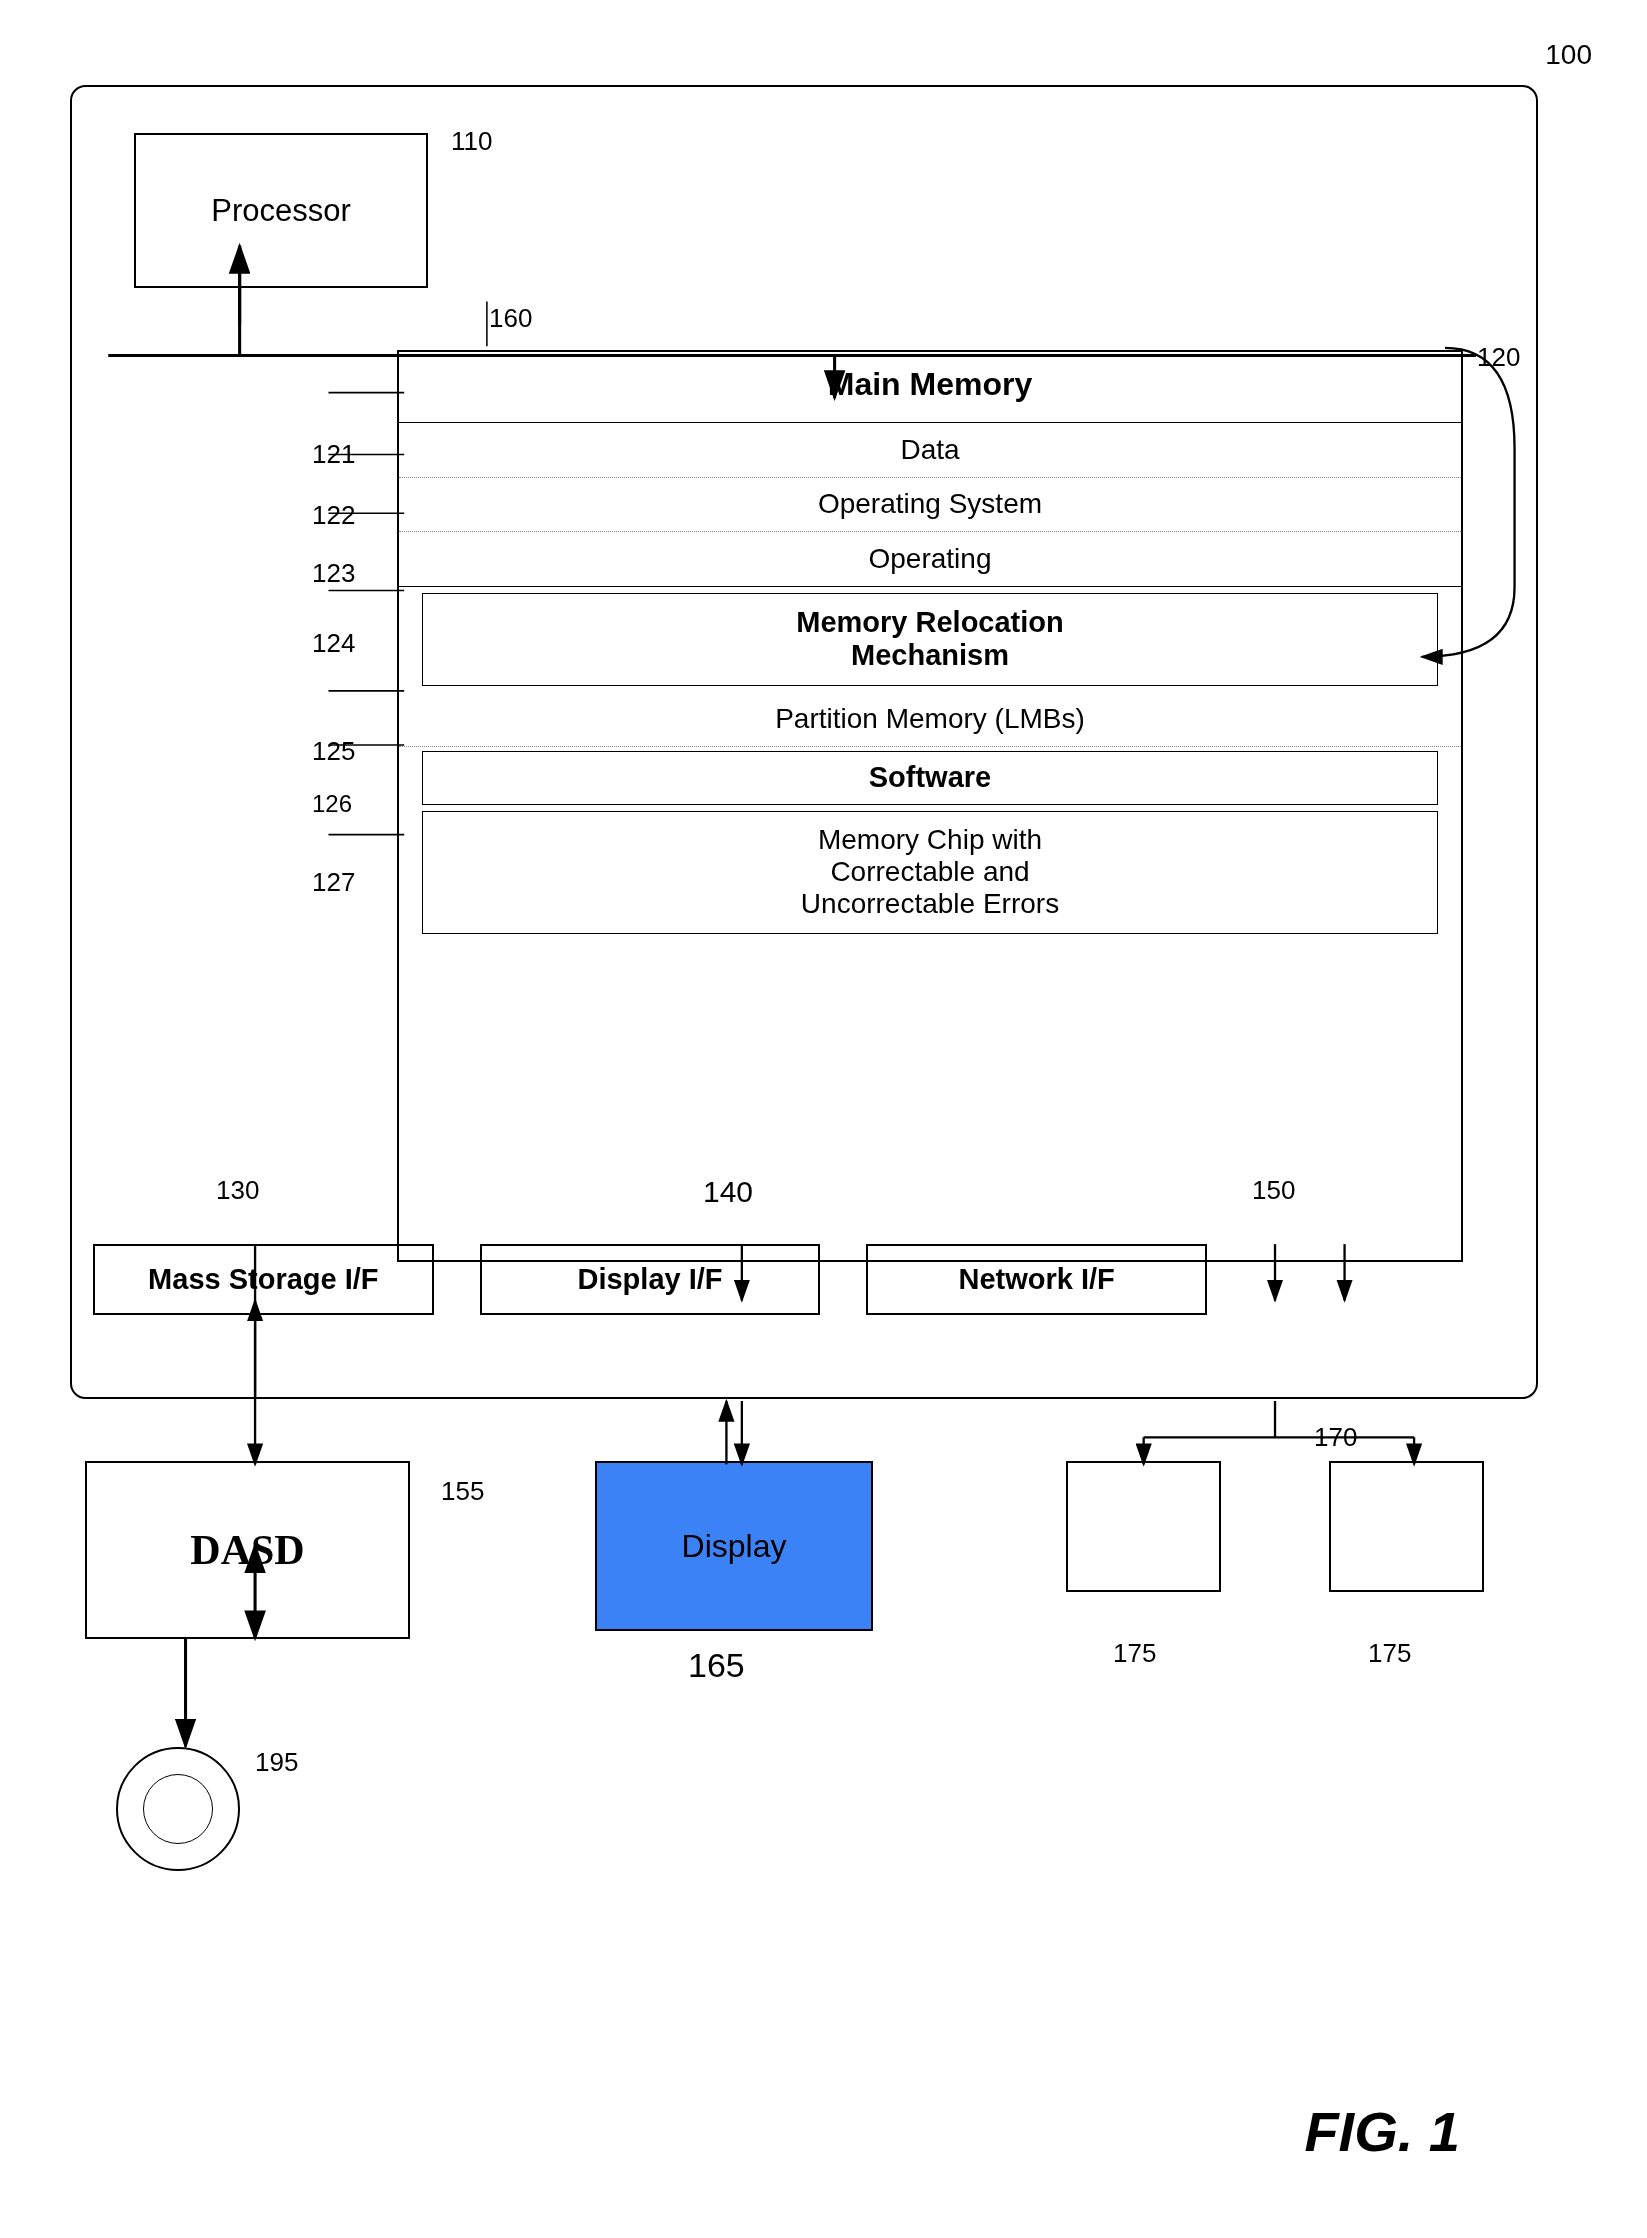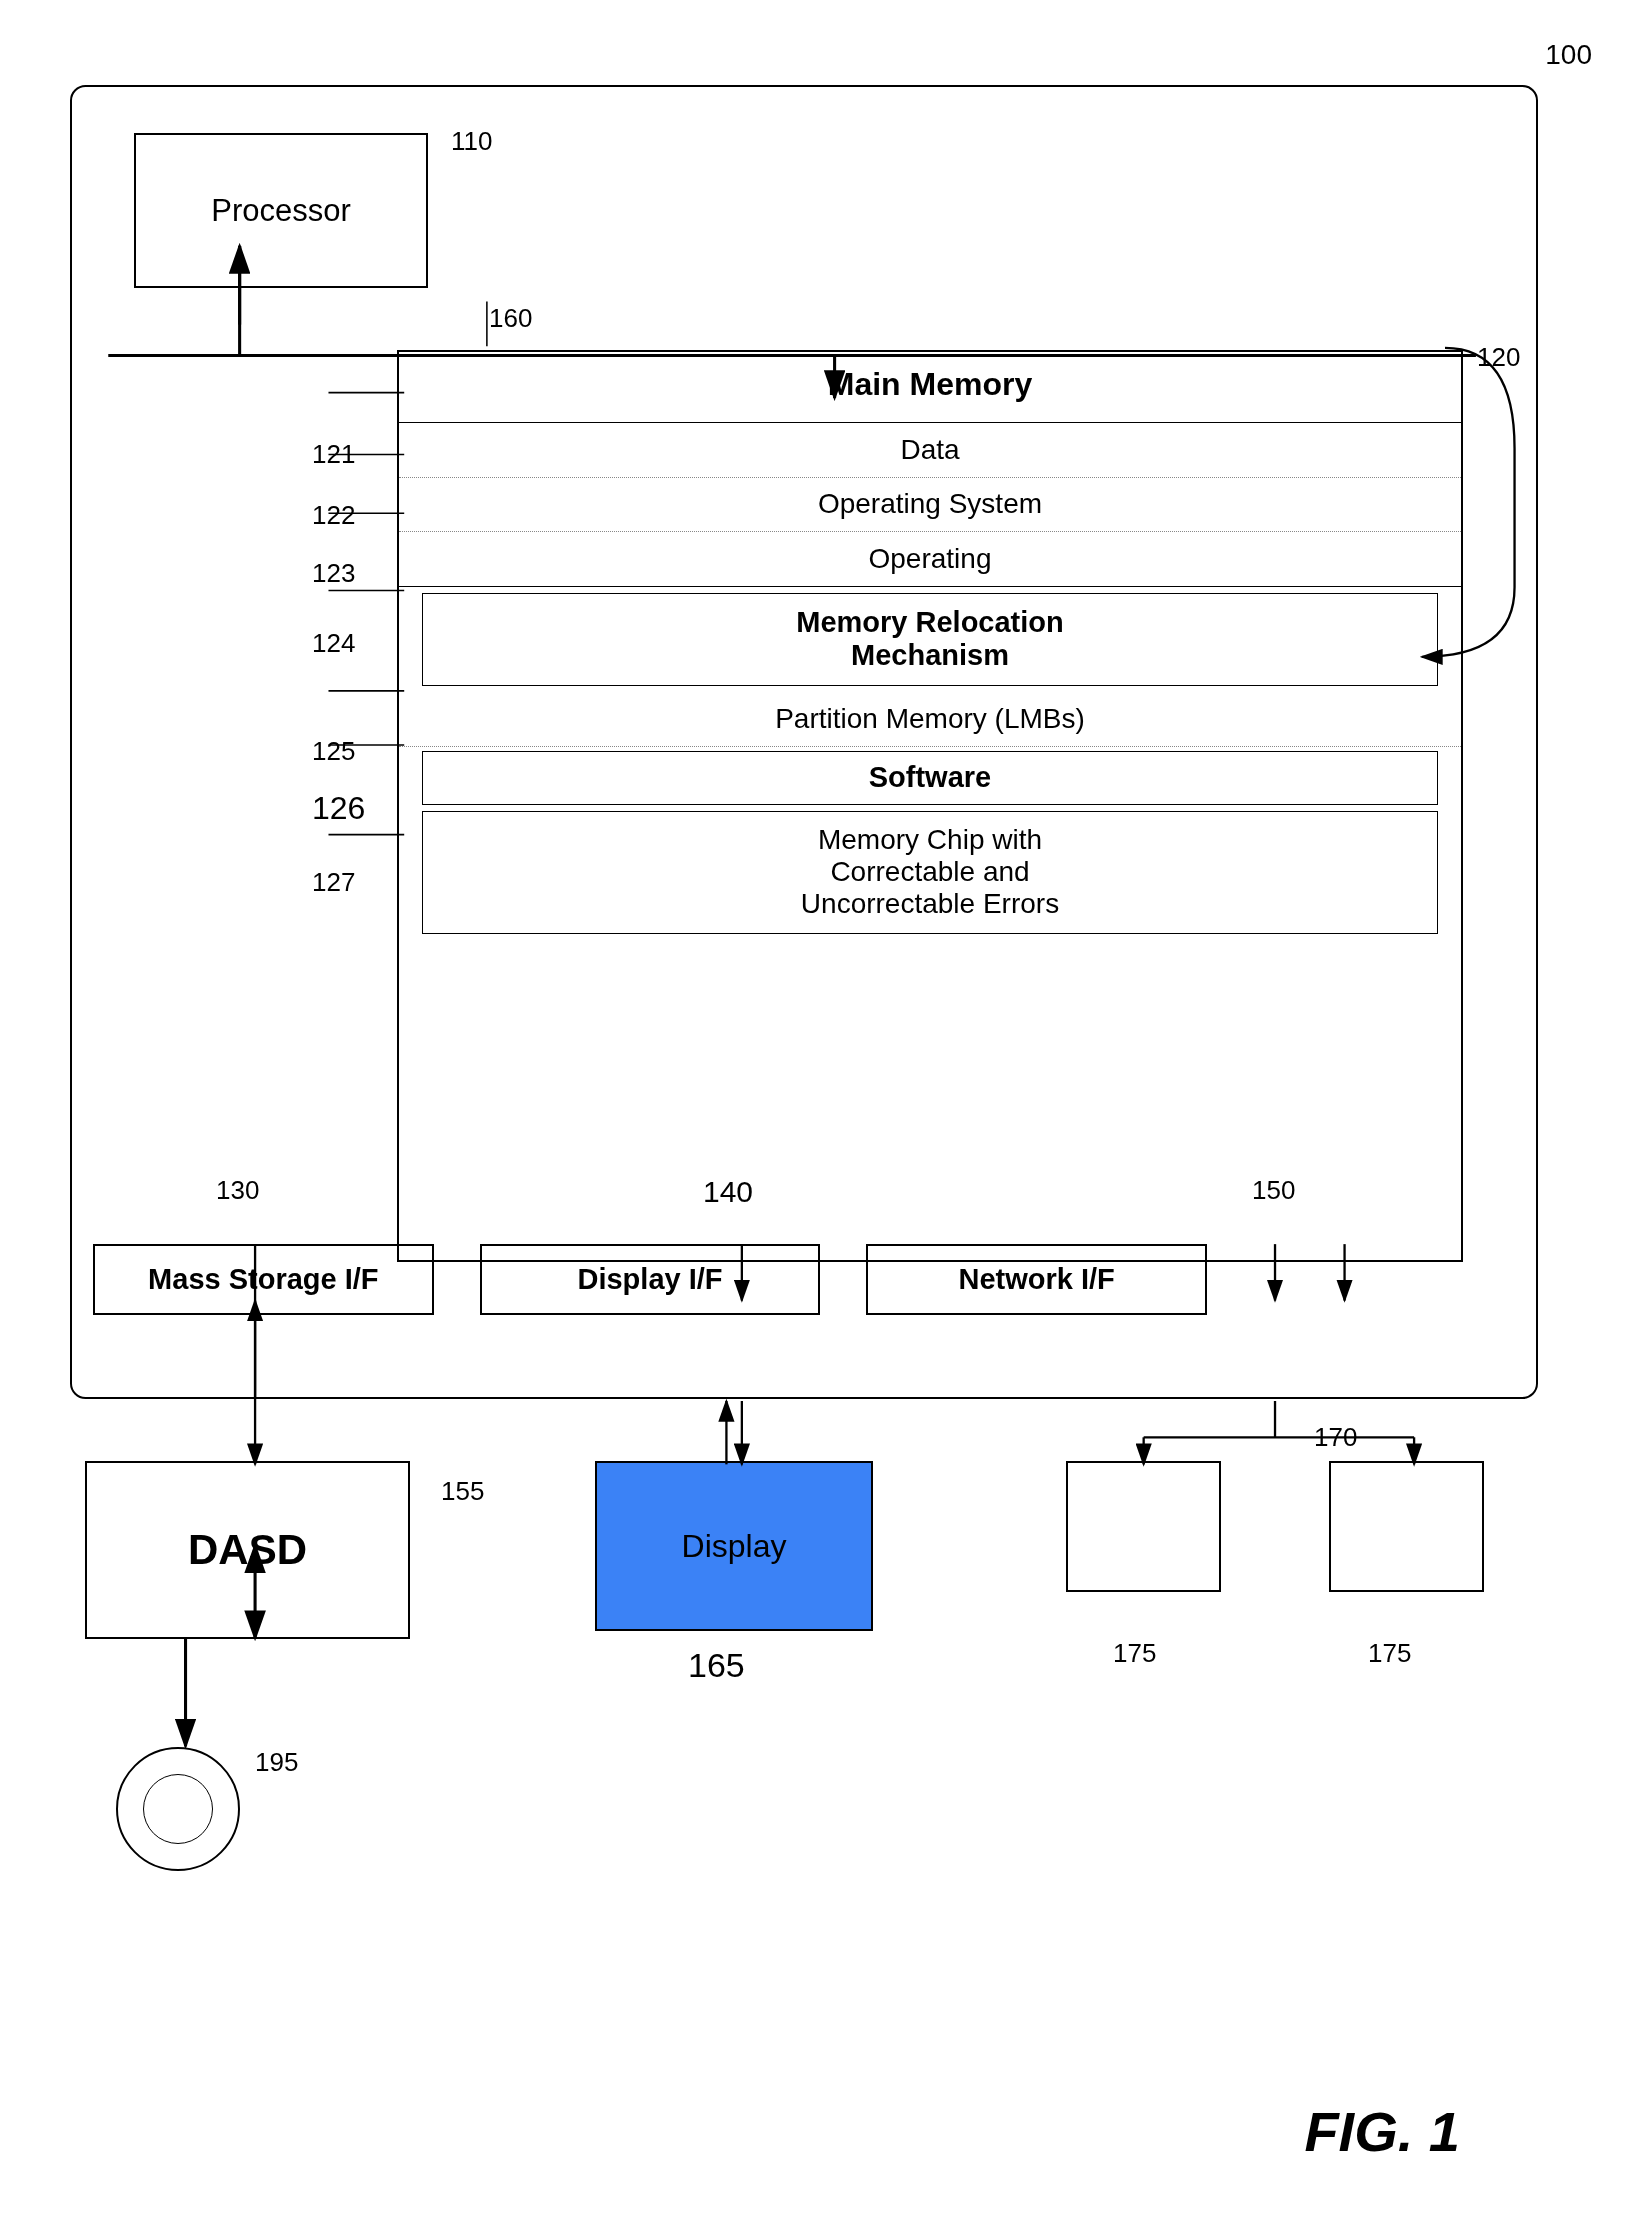--- a/index.html
+++ b/index.html
@@ -152,20 +152,21 @@
       left: 54px;
       width: 325px;
       height: 178px;
       border: 2.3px solid #000;
       display: flex;
       align-items: center;
       justify-content: center;
       font-size: 42px;
       font-weight: bold;
       background: #fff;
+      font-family: Liberation Serif, serif;
     }
     .ref-155 { position: absolute; top: 1445px; left: 410px; font-size: 26px; }
 
     
     .display-box {
       position: absolute;
       top: 1430px;
       left: 564px;
       width: 278px;
       height: 170px;
@@ -263,21 +264,21 @@
       </div>
     </div>
 
     <div class="ref-120">120</div>
 
     <div style="position:absolute;top:352px;left:240px;font-size:26px;">121</div>
     <div style="position:absolute;top:413px;left:240px;font-size:26px;">122</div>
     <div style="position:absolute;top:471px;left:240px;font-size:26px;">123</div>
     <div style="position:absolute;top:541px;left:240px;font-size:26px;">124</div>
     <div style="position:absolute;top:649px;left:240px;font-size:26px;">125</div>
-    <div style="position:absolute;top:703px;left:240px;font-size:32px;">126</div>
+    <div style="position:absolute;top:703px;left:240px;font-size:24px;">126</div>
     <div style="position:absolute;top:780px;left:240px;font-size:26px;">127</div>
 
   </div>
 
   <div class="ref-130">130</div>
   <div class="ref-140">140</div>
   <div class="ref-150">150</div>
 
   <div class="bottom-row">
     <div class="bottom-box">Mass Storage I/F</div>

